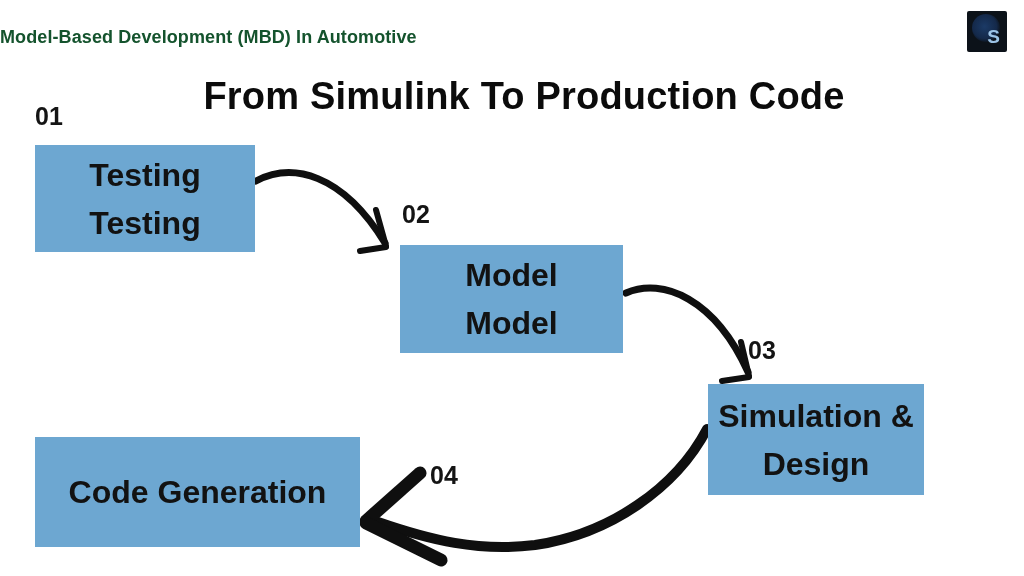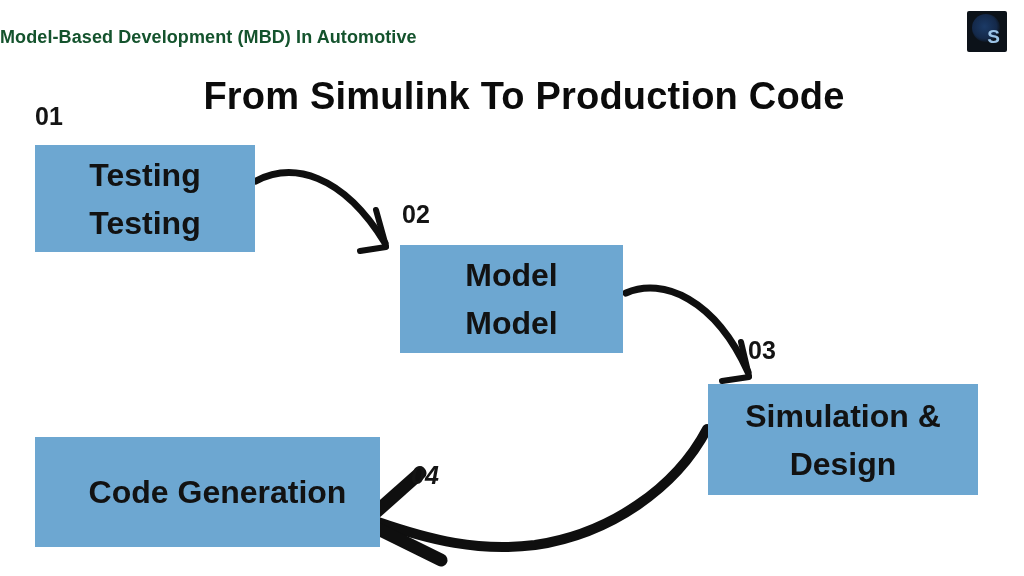--- a/index.html
+++ b/index.html
@@ -44,27 +44,27 @@
     position:absolute;font-size:25px;font-weight:700;color:#141414;line-height:1;
   }
   .step-box{
     position:absolute;background:var(--box-fill);
     display:flex;flex-direction:column;align-items:center;justify-content:center;
     text-align:center;color:var(--text-color);
     font-size:32px;font-weight:700;line-height:48px;
   }
   .box1{left:35px;top:145px;width:220px;height:107px;}
   .box2{left:400px;top:245px;width:223px;height:108px;}
-  .box3{left:708px;top:384px;width:270px;height:111px;}
-  .box4{left:35px;top:437px;width:325px;height:110px;padding-left:20px;}
+  .box3{left:708px;top:384px;width:216px;height:111px;}
+  .box4{left:35px;top:437px;width:325px;height:110px;}
 
   .num1{left:35px;top:104px;}
   .num2{left:402px;top:202px;}
   .num3{left:748px;top:338px;}
-  .num4{left:411px;top:463px;font-style:italic;}
+  .num4{left:430px;top:463px;}
 
   .arrows{
     position:absolute;left:0;top:0;width:1024px;height:576px;
     color:var(--arrow-color);pointer-events:none;
   }
   .arrows path{fill:none;stroke:currentColor;stroke-linecap:round;}
 </style>
 </head>
 <body>
 

